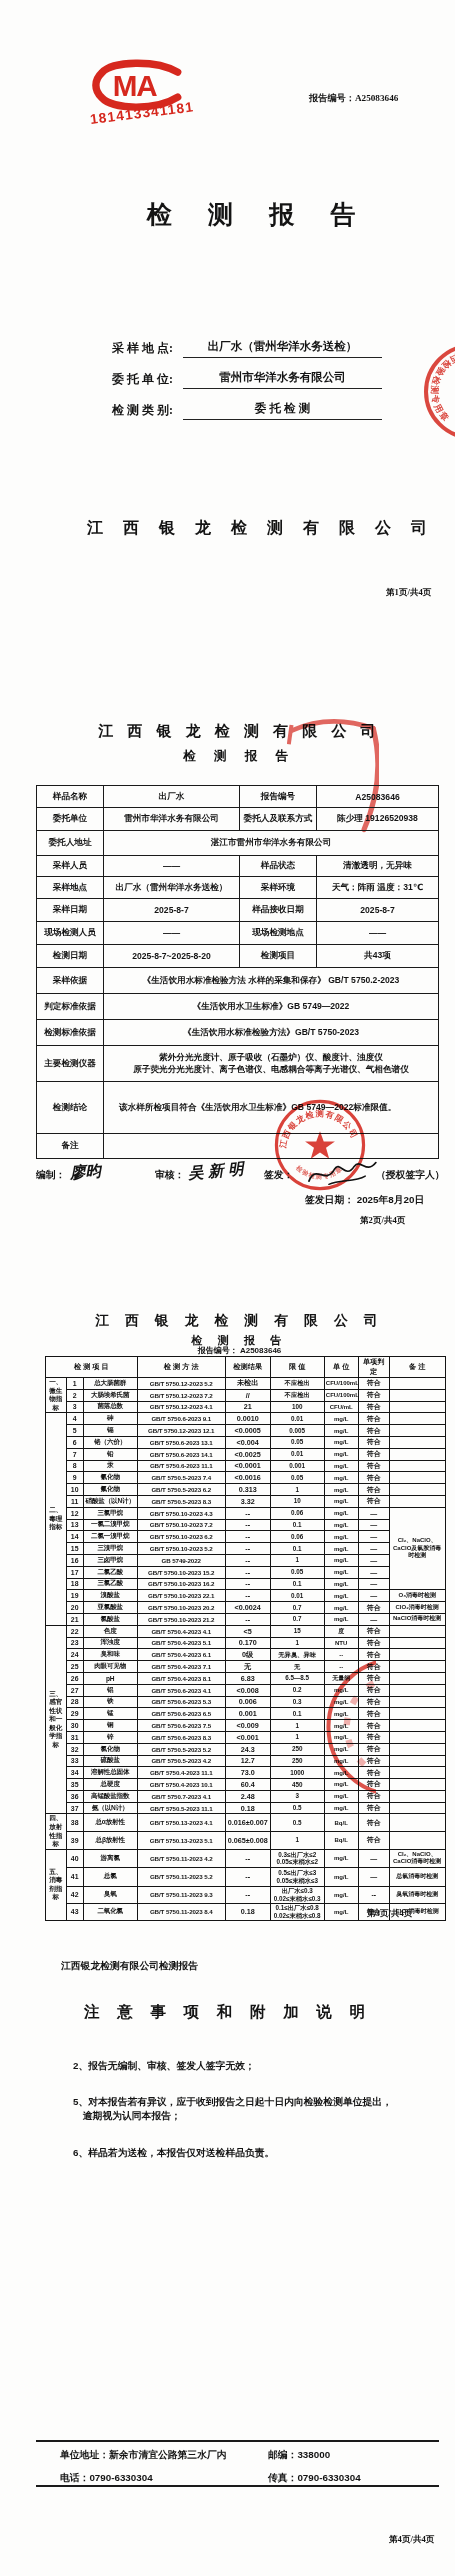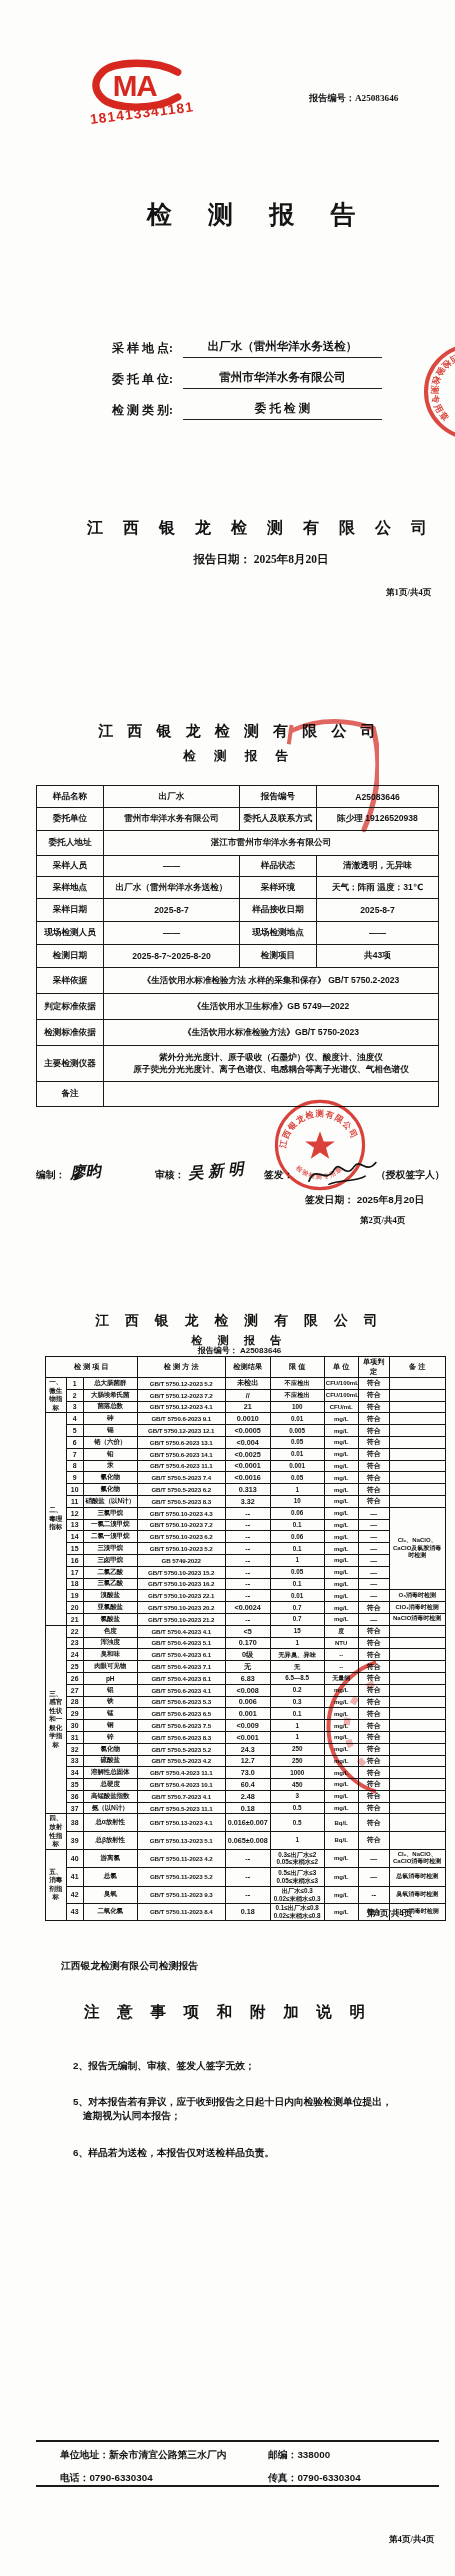--- a/index.html
+++ b/index.html
@@ -97,21 +97,20 @@
           <path id="p1arc" d="M118 20 A70 70 0 0 0 48 90 A70 70 0 0 0 118 160"></path>
         </defs>
       <text font-size="15" font-weight="700" fill="#d6281e" letter-spacing="3">
         <textPath href="#p1arc" startOffset="4%">江西检验检测专用章</textPath>
       </text>
       <polygon points="118,64 125,83 146,83 129,95 135,115 118,103 101,115 107,95 90,83 111,83" fill="#d6281e" opacity=".8"></polygon>
     </svg>
   </div>
 
   <div class="abs company1">江 西 银 龙 检 测 有 限 公 司</div>
-  <div class="abs repdate1">报告日期： 2025年8月20日</div>
   <div class="abs pgfoot" style="left:386px;top:587px;">第1页/共4页</div>
 
   <div class="abs h2company">江 西 银 龙 检 测 有 限 公 司</div>
   <div class="abs h2sub">检 测 报 告</div>
 
   <svg class="abs seal" style="left:287px;top:711px;opacity:.7;" width="92" height="122" viewBox="0 0 160 212">
     <path d="M8 34 Q75 4 150 30" fill="none" stroke="#d6281e" stroke-width="8" stroke-linecap="round"></path>
     <path d="M150 30 Q172 118 134 206" fill="none" stroke="#d6281e" stroke-width="9" stroke-linecap="round"></path>
     <rect x="2" y="24" width="7" height="34" fill="#d6281e" transform="rotate(8 5 41)"></rect>
   </svg>
@@ -178,20 +177,24 @@
           <td class="lab">判定标准依据</td>
           <td colspan="3">《生活饮用水卫生标准》GB 5749—2022</td>
         </tr>
         <tr style="height: 26px;">
           <td class="lab">检测标准依据</td>
           <td colspan="3">《生活饮用水标准检验方法》GB/T 5750-2023</td>
         </tr>
         <tr style="height: 36px;">
           <td class="lab">主要检测仪器</td>
           <td colspan="3">紫外分光光度计、原子吸收（石墨炉）仪、酸度计、浊度仪<br>原子荧光分光光度计、离子色谱仪、电感耦合等离子光谱仪、气相色谱仪</td>
+        </tr>
+        <tr style="height: 52px;">
+          <td class="lab">检测结论</td>
+          <td class="conc" colspan="3">该水样所检项目符合《生活饮用水卫生标准》GB 5749—2022标准限值。</td>
         </tr>
         <tr style="height: 25px;">
           <td class="lab">备注</td>
           <td colspan="3"></td>
         </tr>
       </tbody>
   </table>
 
   <svg class="abs seal" style="left:273px;top:1098px;opacity:.88;" width="94" height="94" viewBox="0 0 164 164">
     <circle cx="82" cy="82" r="76" fill="none" stroke="#d6281e" stroke-width="5.5"></circle>

